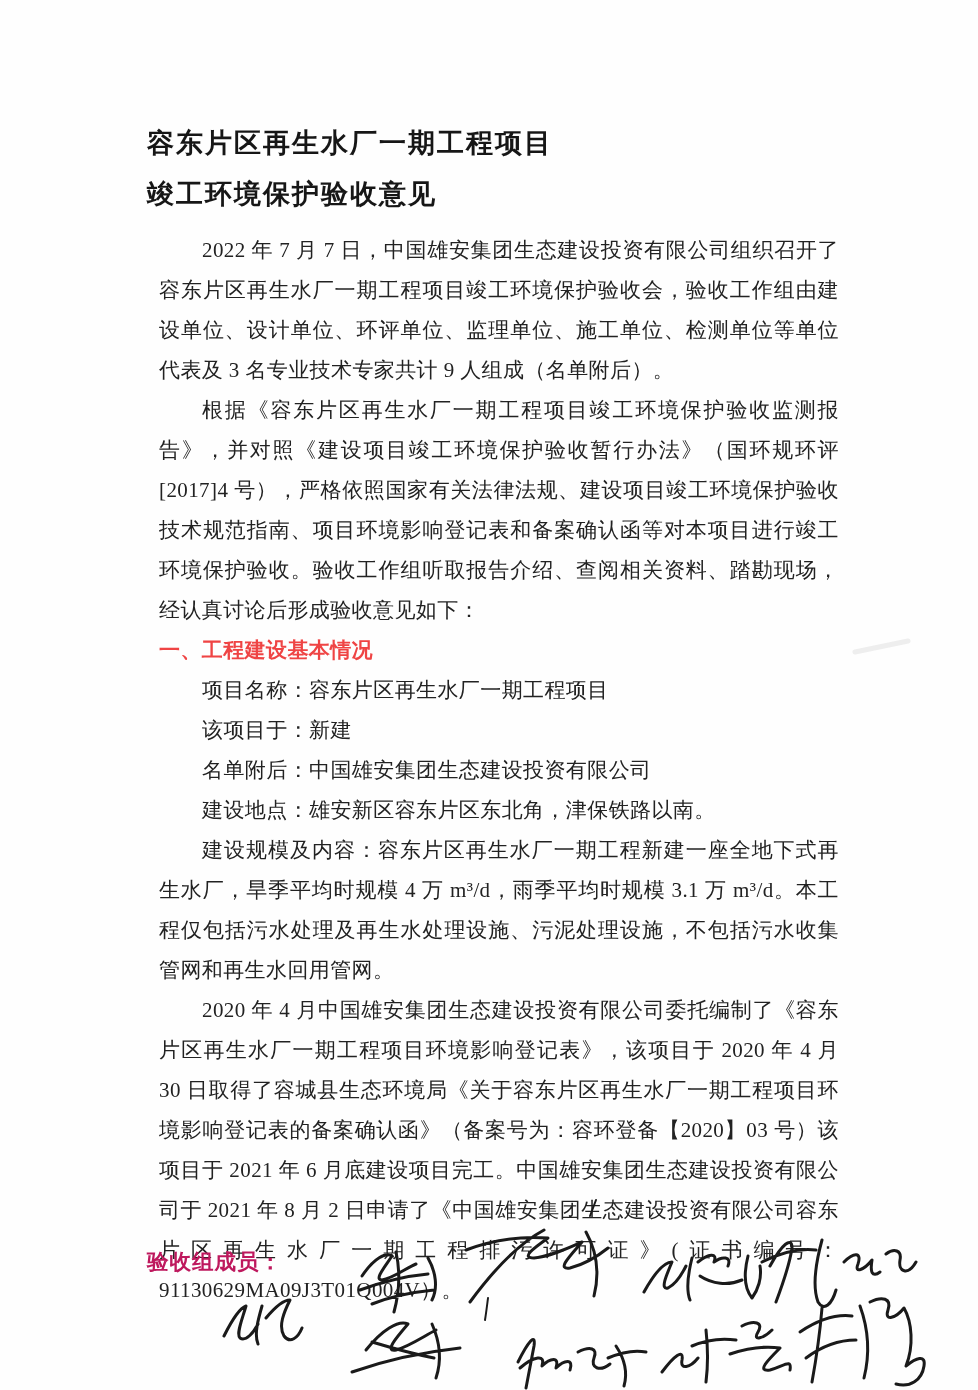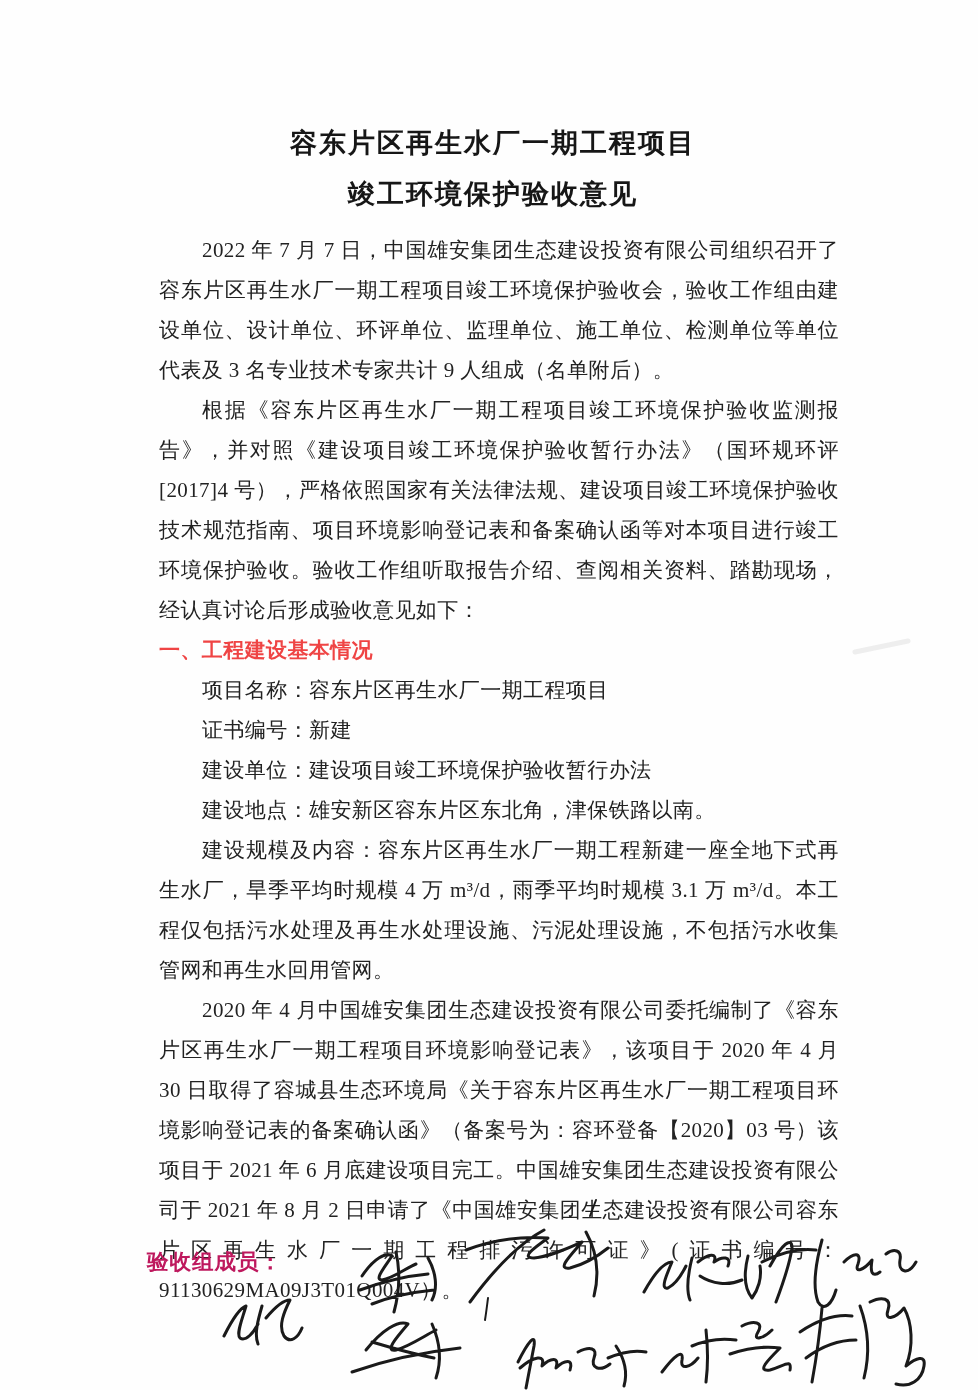--- a/index.html
+++ b/index.html
@@ -20,21 +20,21 @@
     position: absolute;
     left: 147px; top: 0;
     width: 692px;
   }
   .title-block { padding-top: 127px; }
   .title {
     font-family: "Liberation Sans", "DejaVu Sans", sans-serif;
     font-weight: bold;
     font-size: 27px;
     line-height: 33px;
-    text-align: center;
+    text-align: left;
     letter-spacing: 2px;
     margin: 0;
     color: #161616;
   }
   .title + .title { margin-top: 18px; }
   .body-block { margin-top: 19px; margin-left: 12px; }
   .p {
     margin: 0;
     font-size: 21px;
     line-height: 40px;
@@ -82,22 +82,22 @@
   <div class="title-block">
     <h1 class="title">容东片区再生水厂一期工程项目</h1>
     <h1 class="title">竣工环境保护验收意见</h1>
   </div>
 
   <div class="body-block">
     <p class="p ind">2022 年 7 月 7 日，中国雄安集团生态建设投资有限公司组织召开了容东片区再生水厂一期工程项目竣工环境保护验收会，验收工作组由建设单位、设计单位、环评单位、监理单位、施工单位、检测单位等单位代表及 3 名专业技术专家共计 9 人组成（名单附后）。</p>
     <p class="p ind">根据《容东片区再生水厂一期工程项目竣工环境保护验收监测报告》，并对照《建设项目竣工环境保护验收暂行办法》（国环规环评[2017]4 号），严格依照国家有关法律法规、建设项目竣工环境保护验收技术规范指南、项目环境影响登记表和备案确认函等对本项目进行竣工环境保护验收。验收工作组听取报告介绍、查阅相关资料、踏勘现场，经认真讨论后形成验收意见如下：</p>
     <p class="p hei">一、工程建设基本情况</p>
     <p class="p ind">项目名称：容东片区再生水厂一期工程项目</p>
-    <p class="p ind">证书编号：新建</p>
-    <p class="p ind">建设单位：建设项目竣工环境保护验收暂行办法</p>
+    <p class="p ind">该项目于：新建</p>
+    <p class="p ind">名单附后：中国雄安集团生态建设投资有限公司</p>
     <p class="p ind">建设地点：雄安新区容东片区东北角，津保铁路以南。</p>
     <p class="p ind">建设规模及内容：容东片区再生水厂一期工程新建一座全地下式再生水厂，旱季平均时规模 4 万 m³/d，雨季平均时规模 3.1 万 m³/d。本工程仅包括污水处理及再生水处理设施、污泥处理设施，不包括污水收集管网和再生水回用管网。</p>
     <p class="p ind">2020 年 4 月中国雄安集团生态建设投资有限公司委托编制了《容东片区再生水厂一期工程项目环境影响登记表》，该项目于 2020 年 4 月 30 日取得了容城县生态环境局《关于容东片区再生水厂一期工程项目环境影响登记表的备案确认函》（备案号为：容环登备【2020】03 号）该项目于 2021 年 6 月底建设项目完工。中国雄安集团生态建设投资有限公司于 2021 年 8 月 2 日申请了《中国雄安集团生态建设投资有限公司容东片区再生水厂一期工程排污许可证》(证书编号：91130629MA09J3T01Q004V）。</p>
   </div>
 </div>
 
 <p class="members-label">验收组成员：</p>
 
 <svg class="sig-overlay" viewBox="0 0 978 1390" xmlns="http://www.w3.org/2000/svg">
 

